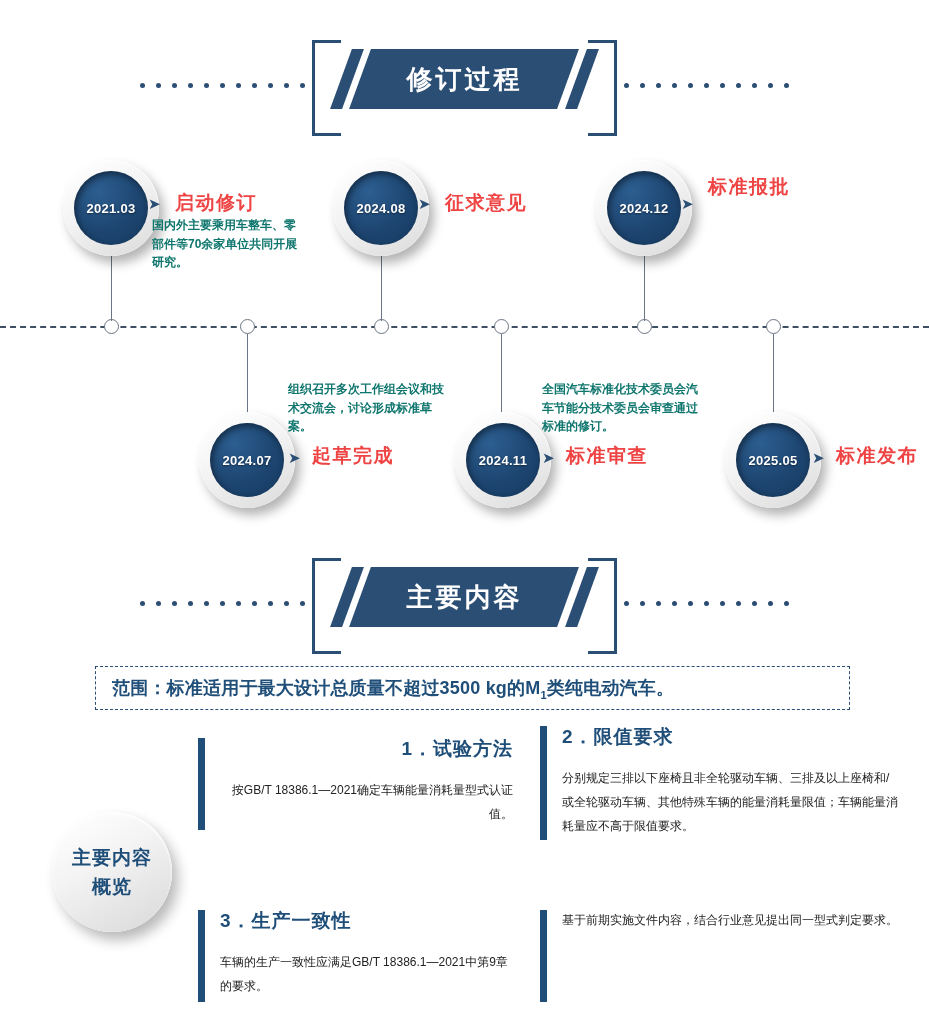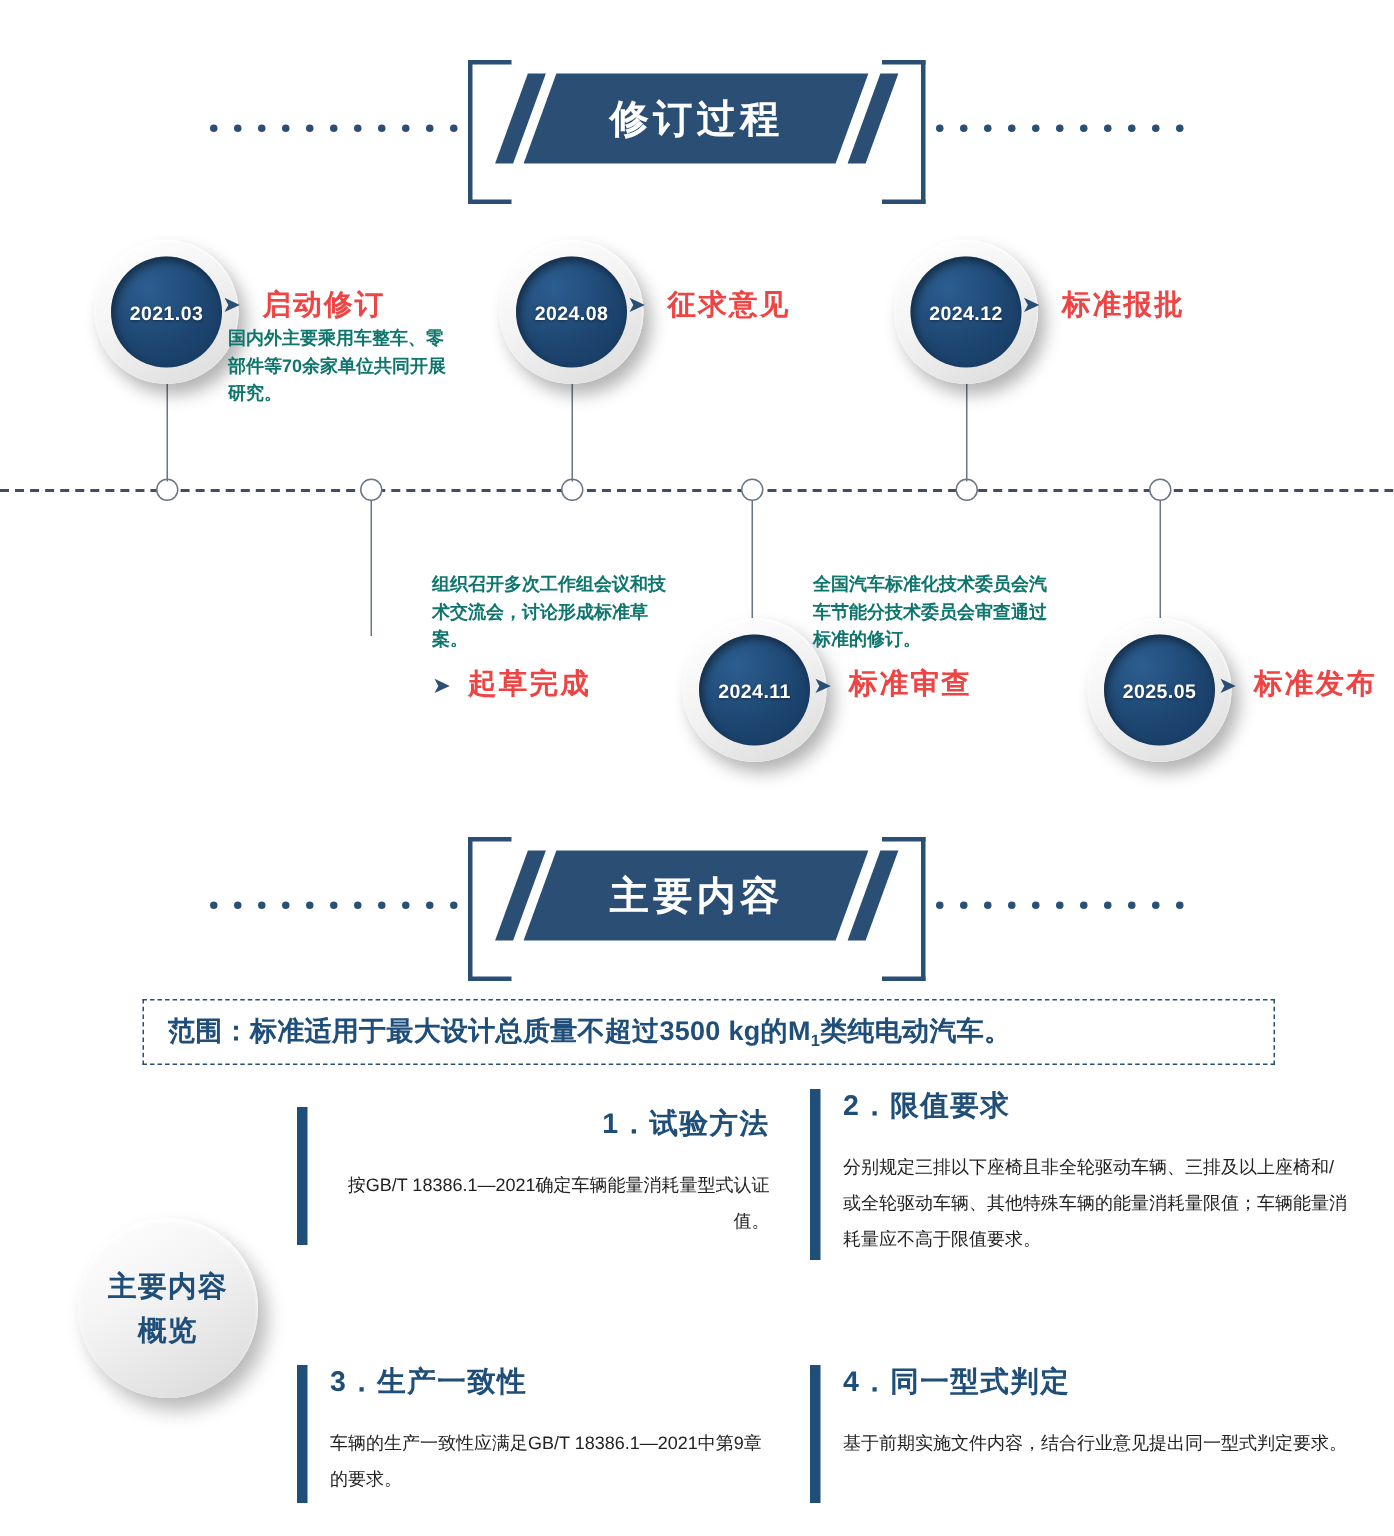--- a/index.html
+++ b/index.html
@@ -171,22 +171,28 @@
   <div class="arrow" style="left:418px; top:196px;">➤</div>
   <div class="evt-title" style="left:445px; top:190px;">征求意见</div>
 
   <div class="node" style="left:596px; top:160px;">
     <div class="ring"></div>
     <div class="inner">
       <span class="date">2024.12</span>
     </div>
   </div>
   <div class="arrow" style="left:681px; top:196px;">➤</div>
-  <div class="evt-title" style="left:708px; top:190px;text-align:center;">标准报批</div>
-
+  <div class="evt-title" style="left:708px; top:174px;text-align:center;">标准报批</div>
+
+  <div class="node" style="left:199px; top:412px;">
+    <div class="ring"></div>
+    <div class="inner">
+      <span class="date">2024.07</span>
+    </div>
+  </div>
   <div class="evt-desc" style="left:288px; top:380px; width:160px;">组织召开多次工作组会议和技术交流会，讨论形成标准草案。</div>
   <div class="arrow" style="left:288px; top:450px;">➤</div>
   <div class="evt-title" style="left:312px; top:443px;">起草完成</div>
 
   <div class="node" style="left:455px; top:412px;">
     <div class="ring"></div>
     <div class="inner">
       <span class="date">2024.11</span>
     </div>
   </div>
@@ -257,17 +263,16 @@
     <h3><span>2．</span><span>限值要求</span></h3>
     <p>分别规定三排以下座椅且非全轮驱动车辆、三排及以上座椅和/或全轮驱动车辆、其他特殊车辆的能量消耗量限值；车辆能量消耗量应不高于限值要求。</p>
   </div>
 
   <div class="block b3">
     <h3><span>3．</span><span>生产一致性</span></h3>
     <p>车辆的生产一致性应满足GB/T 18386.1—2021中第9章的要求。</p>
   </div>
 
   <div class="block b4">
-    <h3><span>4．</span><span>同一型式判定</span></h3>
     <p>基于前期实施文件内容，结合行业意见提出同一型式判定要求。</p>
   </div>
 
 </div>
 
 </body></html>

